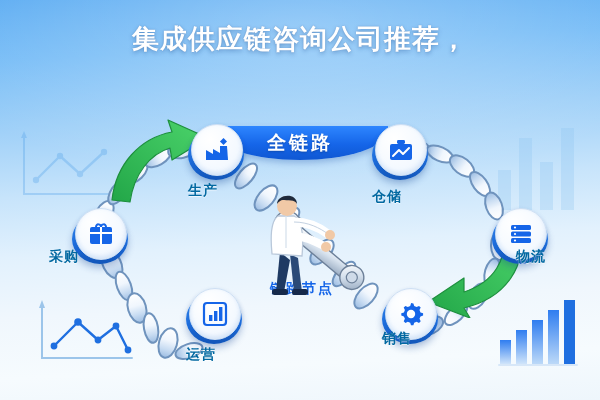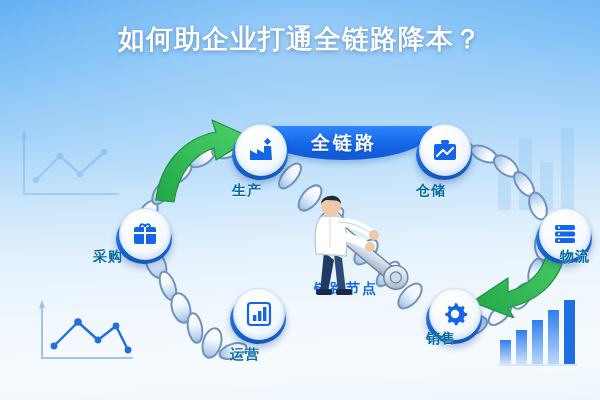--- a/index.html
+++ b/index.html
@@ -37,21 +37,21 @@
   .title{
     position:absolute;left:0;right:0;top:22px;
     text-align:center;color:#ffffff;
     font-weight:bold;font-size:27px;line-height:35px;
     letter-spacing:1px;
     text-shadow:0 2px 4px rgba(20,70,140,.34), 0 0 1px rgba(20,70,140,.5);
   }
   .title .l2{display:block;}
 
   
-  .ring{position:absolute;left:0;top:96px;width:535px;height:280px;margin-left:44px;}
+  .ring{position:absolute;left:0;top:96px;width:535px;height:280px;}
 
   
   .arrow{position:absolute;}
   .arrow-tl{left:108px;top:22px;width:104px;height:86px;}
   .arrow-br{left:424px;top:126px;width:110px;height:96px;}
 
   
   .chain{position:absolute;left:0;top:0;width:600px;height:280px;}
 
   
@@ -129,21 +129,21 @@
   </svg>
 
   <svg class="wm wm-bars" viewBox="0 0 96 92">
     <rect x="6" y="52" width="13" height="40" fill="#8fc6f2"></rect>
     <rect x="27" y="20" width="13" height="72" fill="#8fc6f2"></rect>
     <rect x="48" y="44" width="13" height="48" fill="#8fc6f2"></rect>
     <rect x="69" y="10" width="13" height="82" fill="#8fc6f2"></rect>
   </svg>
 
   <div class="title">
-    <span class="l2">如何助企业打通全链路降本？</span>
+    <span>集成供应链咨询公司推荐，</span>
   </div>
 
   <div class="ring">
 
     <svg class="chain" viewBox="0 0 600 280">
       <defs>
         <linearGradient id="lnk" x1="0" y1="0" x2="0" y2="1">
           <stop offset="0%" stop-color="#ffffff"></stop>
           <stop offset="42%" stop-color="#f0f6fd"></stop>
           <stop offset="72%" stop-color="#c8dcf2"></stop>
@@ -315,21 +315,21 @@
       <div class="disc">
         <svg viewBox="0 0 28 28">
           <rect x="3" y="7" width="22" height="17" rx="2" fill="#1565e8"></rect>
           <path d="M3 13 L25 13 M14 7 L14 24" stroke="#ffffff" stroke-width="2"></path>
           <path d="M9 7 C9 3 14 4 14 7 C14 4 19 3 19 7" stroke="#1565e8" stroke-width="2" fill="none"></path>
         </svg>
       </div>
     </div>
 
     <div class="node-label" style="left:188px;top:86px;">生产</div>
-    <div class="node-label" style="left:372px;top:86px;">仓储</div>
+    <div class="node-label" style="left:372px;top:92px;">仓储</div>
     <div class="node-label" style="left:516px;top:152px;text-align:center;">物流</div>
     <div class="node-label" style="left:382px;top:234px;">销售</div>
     <div class="node-label" style="left:186px;top:250px;font-family:Liberation Mono, monospace;">运营</div>
     <div class="node-label" style="left:49px;top:152px;">采购</div>
   </div>
 
   <svg class="deco deco-line" viewBox="0 0 106 76">
     <path d="M12 8 L12 62 L102 62" stroke="#9cc5ea" stroke-width="2" fill="none" stroke-linecap="round"></path>
     <path d="M9 12 L12 4 L15 12 Z" fill="#9cc5ea"></path>
     <polyline points="24,50 48,26 68,44 86,30 98,54" fill="none" stroke="#1f6fe0" stroke-width="2.4" stroke-linejoin="round"></polyline>

